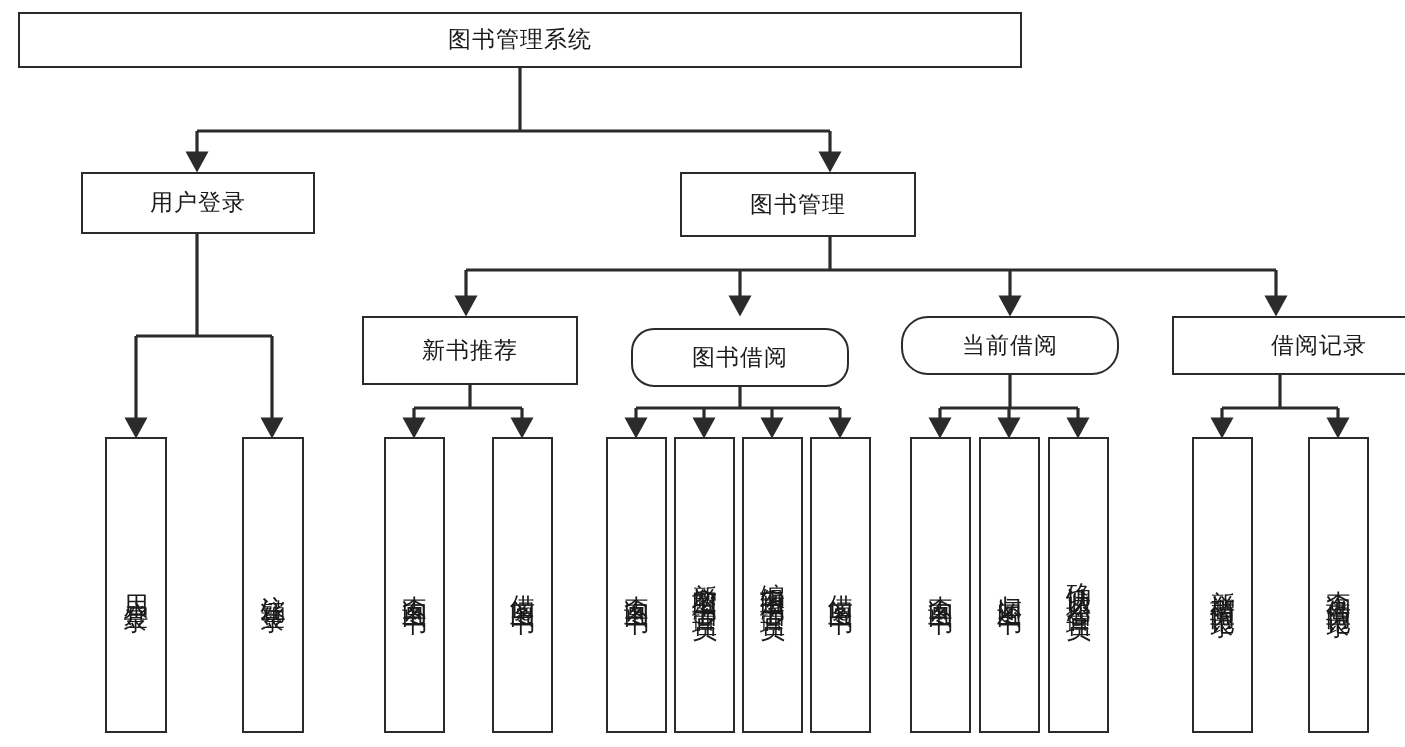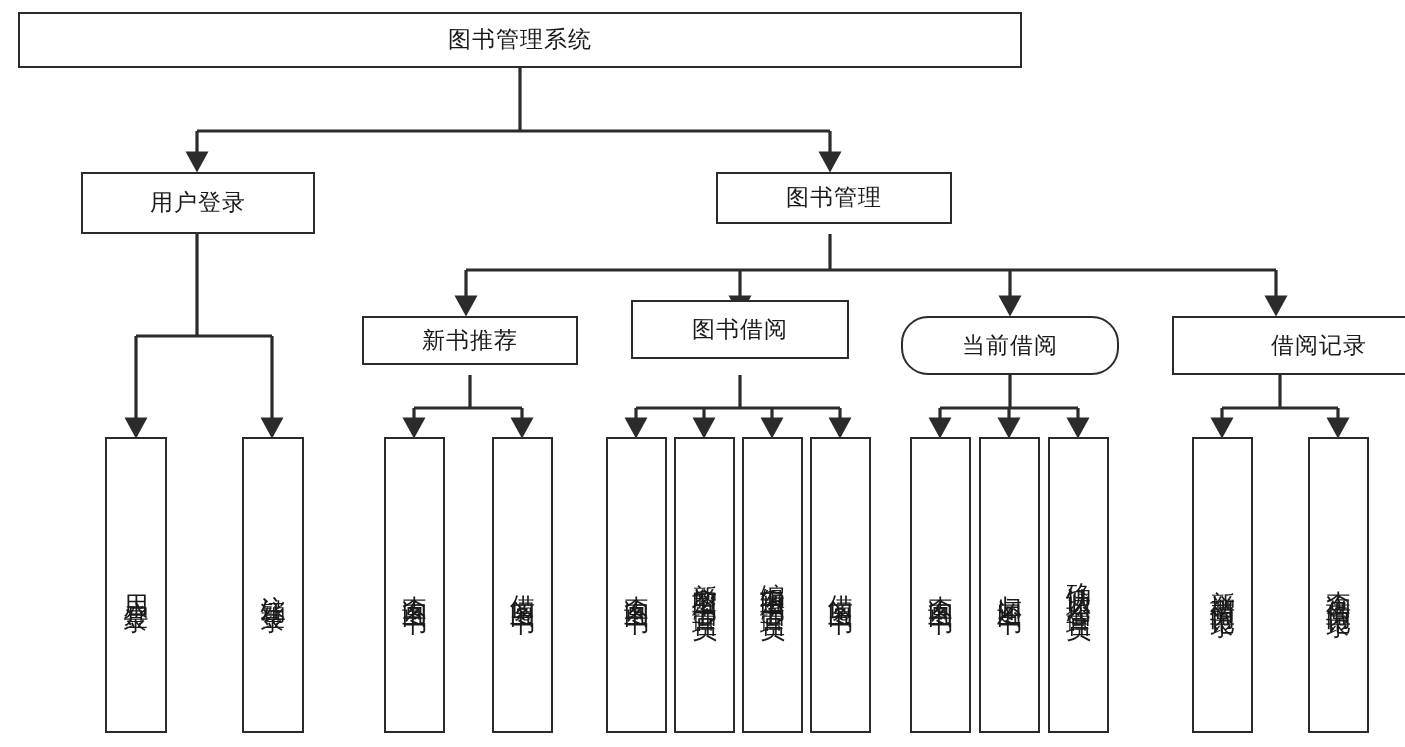--- a/index.html
+++ b/index.html
@@ -129,28 +129,28 @@
     </g>
   </svg>
 
   <div class="node root horiz" style="left:18px; top:12px; width:1004px; height:56px;">
     <span class="label">图书管理系统</span>
   </div>
 
   <div class="node horiz" style="left:81px; top:172px; width:234px; height:62px;">
     <span class="label">用户登录</span>
   </div>
-  <div class="node horiz" style="left:716px; top:172px; width:236px; height:52px;">
+  <div class="node horiz" style="left:680px; top:172px; width:236px; height:65px;">
     <span class="label">图书管理</span>
   </div>
 
-  <div class="node horiz" style="left:362px; top:316px; width:216px; height:49px;">
+  <div class="node horiz" style="left:362px; top:316px; width:216px; height:69px;">
     <span class="label">新书推荐</span>
   </div>
-  <div class="node horiz" style="left:631px; top:300px; width:218px; height:59px;">
+  <div class="node horiz" style="left:631px; top:328px; width:218px; height:59px;border-radius:23px;">
     <span class="label">图书借阅</span>
   </div>
   <div class="node horiz" style="left:901px; top:316px; width:218px; height:59px;border-radius:27px;">
     <span class="label">当前借阅</span>
   </div>
   <div class="node horiz" style="left:1172px; top:316px; width:250px; height:59px;padding-left:44px;">
     <span class="label">借阅记录</span>
   </div>
 
   <div class="node vert" style="left:105px; top:437px; width:62px; height:296px;">

